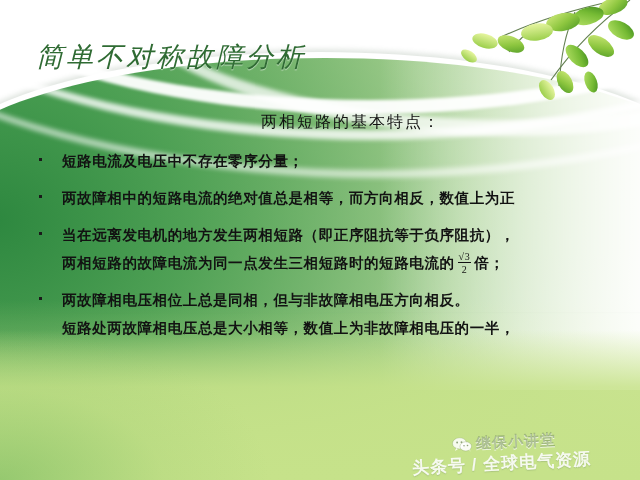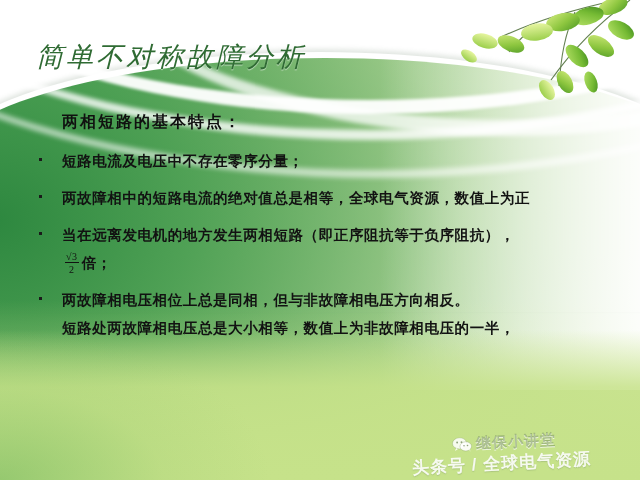--- a/index.html
+++ b/index.html
@@ -148,24 +148,25 @@
   .content {
     position: absolute;
     left: 0;
     top: 112px;
     width: 640px;
     color: #141414;
   }
   .heading {
     margin-left: 62px;
     font-family: "Liberation Sans", "DejaVu Sans", sans-serif;
-    font-weight: 700;
+    font-weight: 400;
     font-size: 16px;
     letter-spacing: 2px;
     color: #101010;
+    text-align: center;
   }
   .bullets {
     margin-top: 14px;
   }
   .bullet {
     position: relative;
     margin: 0 16px 9px 0;
     padding-left: 62px;
     font-family: "Liberation Sans", "DejaVu Sans", sans-serif;
     font-weight: 700;
@@ -313,27 +314,27 @@
 
     <div class="bullets">
 
       <div class="bullet">
         <span class="dot"></span>
         <span class="ln">短路电流及电压中不存在零序分量；</span>
       </div>
 
       <div class="bullet">
         <span class="dot"></span>
-        <span class="ln">两故障相中的短路电流的绝对值总是相等，全球电气资源，数值上为正</span>
+        <span class="ln">两故障相中的短路电流的绝对值总是相等，而方向相反，数值上为正</span>
       </div>
 
       <div class="bullet">
         <span class="dot"></span>
         <span class="ln">当在远离发电机的地方发生两相短路（即正序阻抗等于负序阻抗），</span>
-        <span class="ln indent"><span class="frac"><span class="num">√3</span><span class="den">2</span></span><span>倍；</span></span>
+        <span class="ln indent"><span>两相短路的故障电流为同一点发生三相短路时的短路电流的</span><span class="frac"><span class="num">√3</span><span class="den">2</span></span><span>倍；</span></span>
       </div>
 
       <div class="bullet">
         <span class="dot"></span>
         <span class="ln indent">两故障相电压相位上总是同相，但与非故障相电压方向相反。</span>
         <span class="ln">短路处两故障相电压总是大小相等，数值上为非故障相电压的一半，</span>
       </div>
 
     </div>
   </div>

